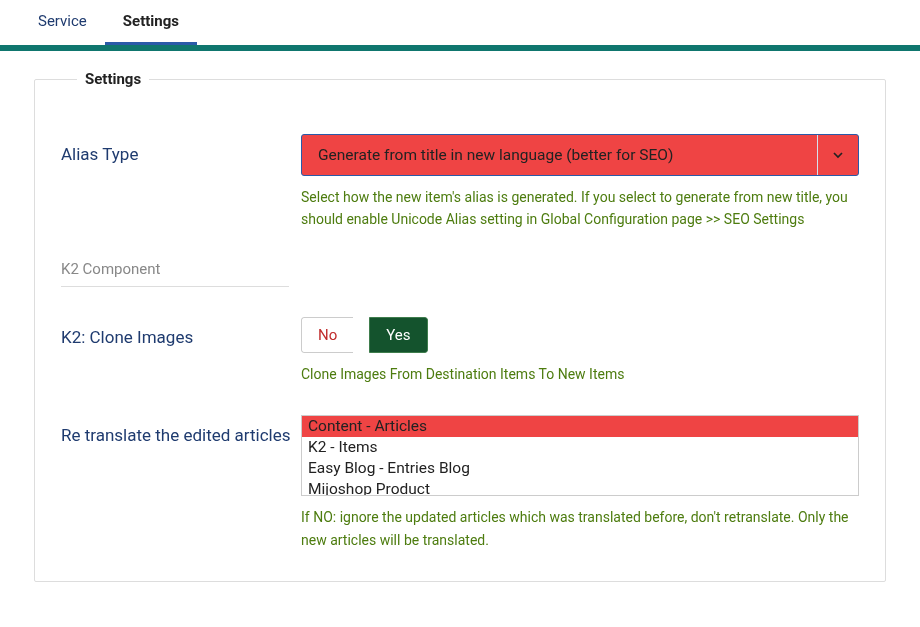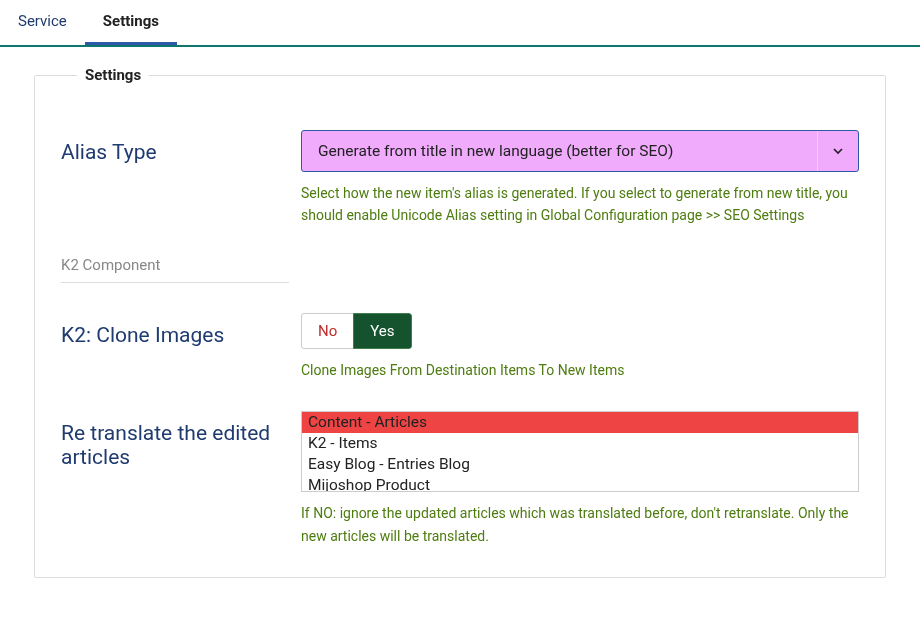--- a/index.html
+++ b/index.html
@@ -8,22 +8,22 @@
       padding: 0;
     }
     body {
       font-family: -apple-system, BlinkMacSystemFont, "Segoe UI", Roboto, Arial, sans-serif;
       font-size: 14px;
       color: #222;
       background: #fff;
     }
     .tabs {
       display: flex;
-      border-bottom: 2px solid #0f766e;
-      padding-left: 0;
+      border-bottom: 6px solid #0f766e;
+      padding-left: 20px;
     }
     .tab {
       padding: 12px 18px;
       cursor: pointer;
       color: #1f3b6f;
       font-size: 15px;
       border-bottom: 3px solid transparent;
     }
     .tab.active {
       color: #222;
@@ -54,30 +54,30 @@
       align-items: flex-start;
       margin-top: 30px;
     }
     .form-row:first-child {
       margin-top: 18px;
     }
     .form-label {
       flex: 0 0 240px;
       padding-top: 10px;
       color: #1f3b6f;
-      font-size: 21px;
+      font-size: 17px;
     }
     .form-control {
       flex: 1;
     }
     .select-wrapper {
       position: relative;
       border: 1px solid #2a5aa8;
       border-radius: 3px;
-      background: #f0abfc;
+      background: #ef4444;
       height: 42px;
       display: flex;
       align-items: center;
       padding: 0 16px;
       cursor: pointer;
     }
     .select-value {
       flex: 1;
       font-size: 15.5px;
       color: #222;
@@ -107,20 +107,21 @@
       padding-bottom: 8px;
       border-bottom: 1px solid #ddd;
       color: #888;
       font-size: 15px;
       width: 228px;
     }
     .btn-group {
       display: inline-flex;
       border-radius: 3px;
       overflow: hidden;
+      gap: 16px;
     }
     .btn-toggle {
       padding: 8px 16px;
       font-size: 15px;
       cursor: pointer;
       border: 1px solid #ccc;
       background: #fff;
     }
     .btn-toggle.no {
       color: #c02b2b;

